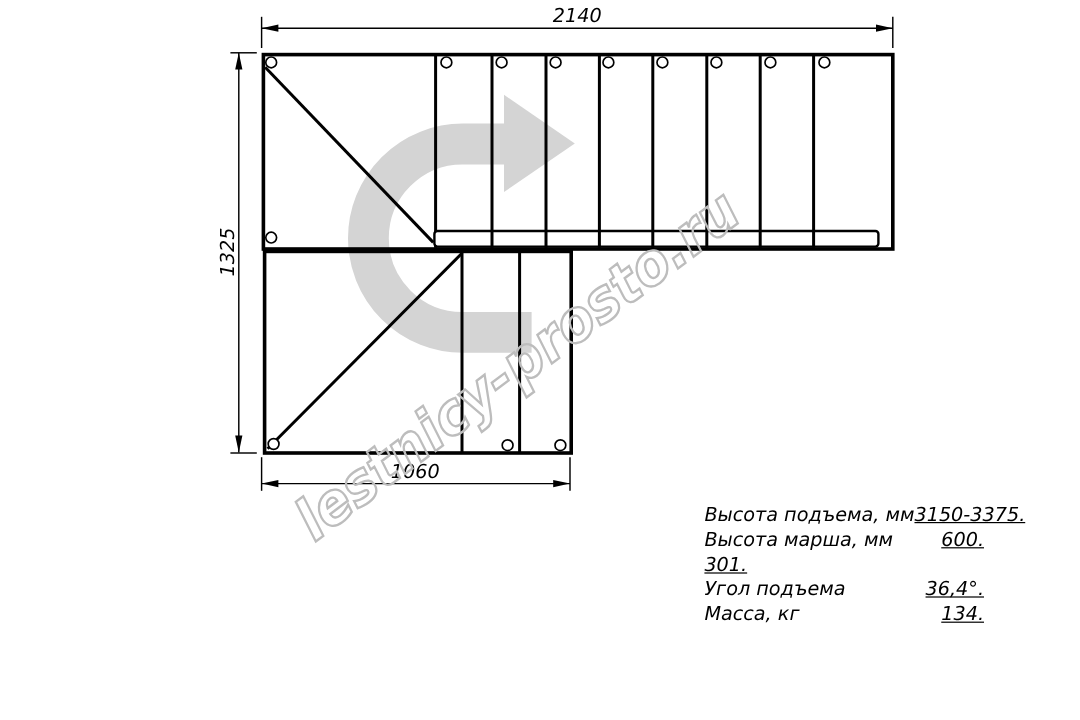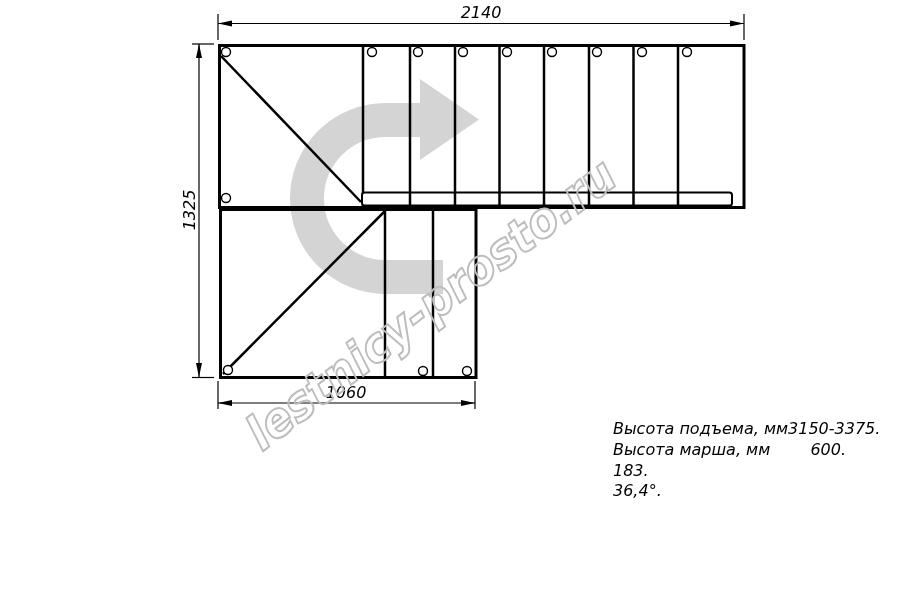--- a/index.html
+++ b/index.html
@@ -1,24 +1,24 @@
 <!DOCTYPE html>
 <html><head>
 <meta charset="utf-8">
 <style>
   html,body{margin:0;padding:0;background:#fff;}
   body{width:900px;height:600px;position:relative;overflow:hidden;
        font-family:"DejaVu Sans",sans-serif;}
   #plan-svg{position:absolute;left:0;top:0;}
   .dim-text{font-family:"DejaVu Sans",sans-serif;font-style:italic;font-size:16px;fill:#000;}
-  .specs{position:absolute;left:613px;top:419px;width:233px;
+  .specs{position:absolute;left:587px;top:419px;width:233px;
          font-style:italic;font-size:16px;color:#000;}
   .spec-row{display:flex;justify-content:space-between;height:20.8px;line-height:20.8px;white-space:nowrap;}
   .spec-label{text-align:left;}
-  .spec-value{text-align:right;}
+  .spec-value{text-align:right;text-decoration:underline;}
   .watermark-txt{font-family:"DejaVu Sans",sans-serif;font-style:italic;font-weight:bold;
                  fill:none;stroke-width:2px;}
 </style>
 </head>
 <body>
 
 <svg id="plan-svg" width="900" height="600" viewBox="0 0 900 600">
 
   <g>
     <rect x="218" y="44" width="527" height="164" fill="#ffffff"></rect>
@@ -110,18 +110,23 @@
 <div class="specs">
   <div class="spec-row">
     <span class="spec-label">Высота подъема, мм</span>
     <span class="spec-value">3150-3375.</span>
   </div>
   <div class="spec-row">
     <span class="spec-label">Высота марша, мм</span>
     <span class="spec-value">600.</span>
   </div>
   <div class="spec-row">
-    <span class="spec-value">183.</span>
+    <span class="spec-value">301.</span>
   </div>
   <div class="spec-row">
+    <span class="spec-label">Угол подъема</span>
     <span class="spec-value">36,4°.</span>
+  </div>
+  <div class="spec-row">
+    <span class="spec-label">Масса, кг</span>
+    <span class="spec-value">134.</span>
   </div>
 </div>
 
 </body></html>

